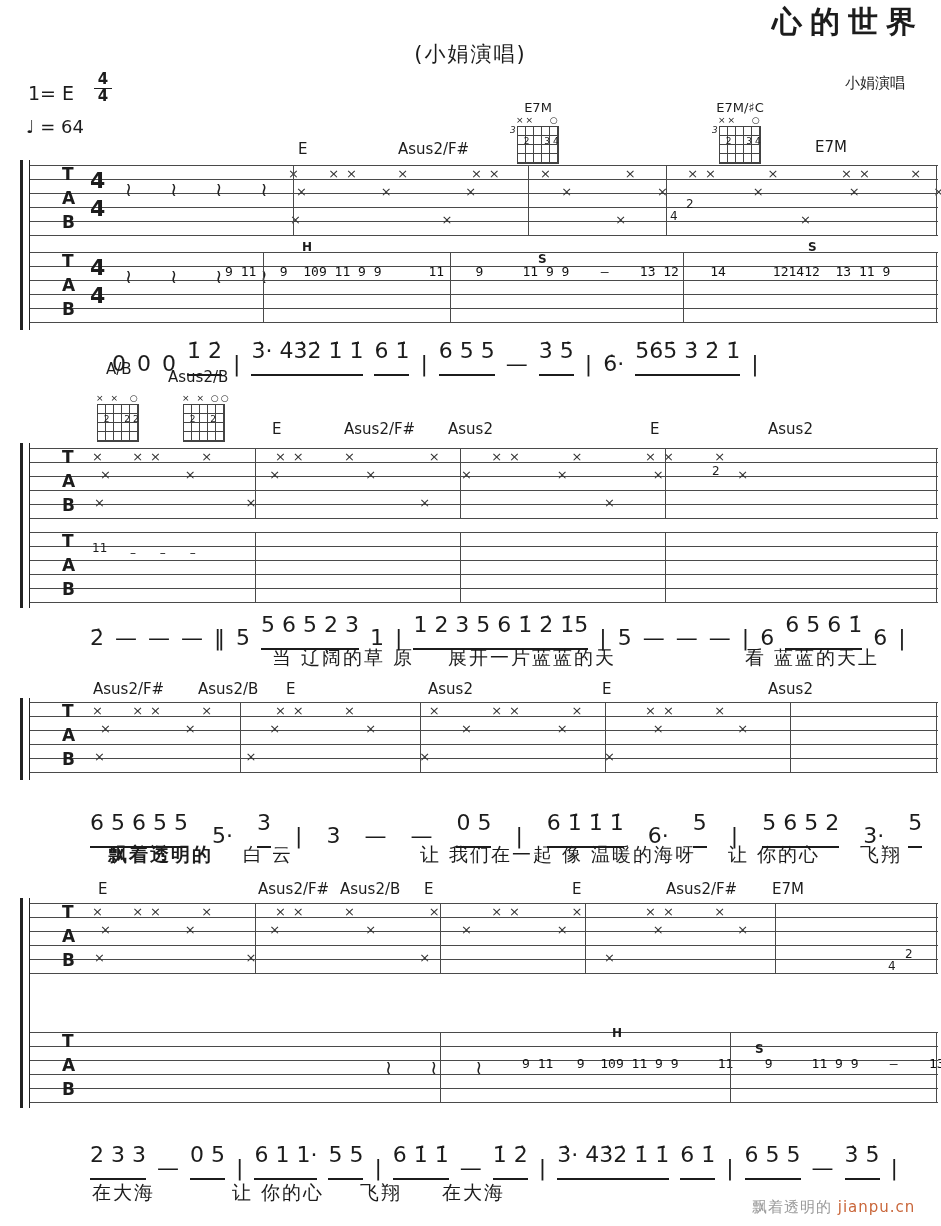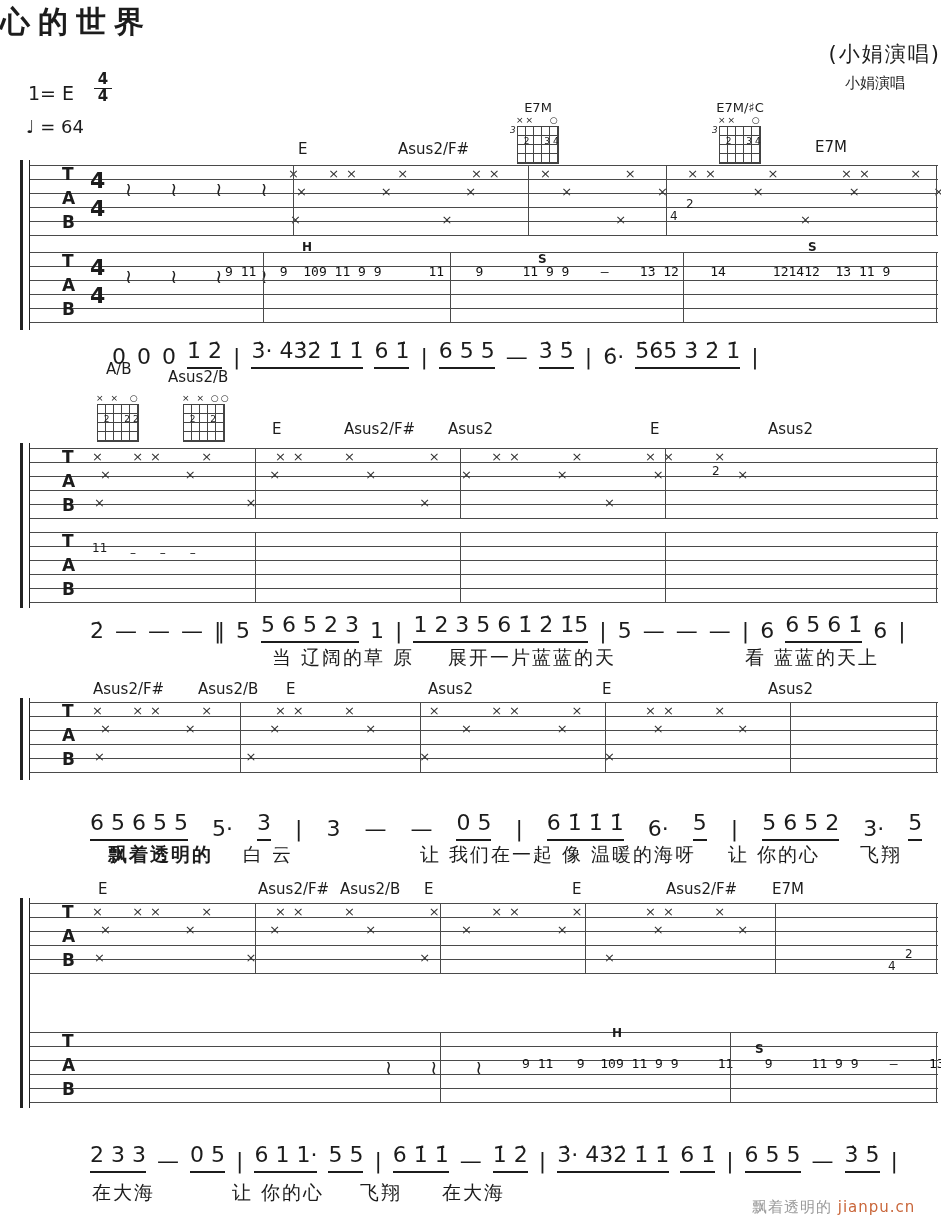--- a/index.html
+++ b/index.html
@@ -1,41 +1,41 @@
 <!DOCTYPE html>
 <html><head>
 <meta charset="utf-8">
 <style>
   html,body{margin:0;padding:0;background:#f6f6f4;}
   .page{position:relative;width:941px;height:1226px;background:#ffffff;overflow:hidden;
         font-family:"DejaVu Sans",sans-serif;color:#1c1c1c;}
   .abs{position:absolute;}
-  .title{left:0;right:17px;top:2px;text-align:left;font-size:30px;font-weight:bold;letter-spacing:8px;}
-  .subtitle{left:0;right:0;top:40px;text-align:right;font-size:21px;letter-spacing:2px;}
+  .title{left:0;right:17px;top:2px;text-align:right;font-size:30px;font-weight:bold;letter-spacing:8px;}
+  .subtitle{left:0;right:0;top:40px;text-align:center;font-size:21px;letter-spacing:2px;}
   .artist{top:74px;left:845px;font-size:15px;}
   .keylabel{top:82px;left:28px;font-size:19px;}
   .frac{top:72px;left:94px;width:18px;text-align:center;font-size:15px;font-weight:bold;line-height:1.05;}
   .frac .num{border-bottom:1.5px solid #1c1c1c;display:block;}
   .frac .den{display:block;}
   .tempo{top:116px;left:26px;font-size:18px;}
   .chord{font-size:15px;white-space:nowrap;}
   .staff{position:absolute;left:30px;width:908px;height:71px;
      background:repeating-linear-gradient(to bottom,#4a4a4a 0,#4a4a4a 1px,transparent 1px,transparent 14px);
      background-size:100% 71px;background-repeat:no-repeat;}
   .bar{position:absolute;top:0;height:71px;width:1px;background:#4a4a4a;}
   .sysbar{position:absolute;left:20px;width:6px;border-left:3px solid #222;border-right:1px solid #222;}
   .clef{position:absolute;left:32px;font-size:17px;line-height:1;font-weight:bold;}
   .t4{position:absolute;left:60px;font-size:22px;font-weight:bold;line-height:1;}
   .rests{position:absolute;white-space:pre;font-size:19px;letter-spacing:16px;color:#222;}
   .xrow{position:absolute;white-space:pre;font-size:13px;letter-spacing:7px;color:#333;}
   .tabrow{position:absolute;white-space:pre;font-family:"DejaVu Sans Mono",monospace;font-size:13px;color:#111;}
   .hs{position:absolute;font-size:12px;font-weight:bold;}
   .mini{position:absolute;font-size:12px;}
   .numline{position:absolute;display:flex;gap:11px;font-size:22px;align-items:flex-end;white-space:pre;}
-  .numline span[data-u="true"]{border-bottom:2px solid #1c1c1c;padding-bottom:4px;}
+  .numline span[data-u="true"]{border-bottom:2px solid #1c1c1c;padding-bottom:11px;}
   .lyric{position:absolute;font-size:19px;letter-spacing:2px;white-space:pre;}
   .diagram{position:absolute;width:52px;}
   .diagram .dname{font-size:13px;text-align:center;line-height:1.1;white-space:nowrap;}
   .diagram .marks{font-size:9px;line-height:1.2;white-space:pre;margin-left:4px;letter-spacing:2px;}
   .diagram .grid{position:relative;width:41px;height:37px;margin-left:5px;
      background:repeating-linear-gradient(to right,#444 0,#444 1px,transparent 1px,transparent 8px),
                 repeating-linear-gradient(to bottom,#444 0,#444 1px,transparent 1px,transparent 9px);
      border-right:1px solid #444;border-bottom:1px solid #444;}
   .diagram .fret{position:absolute;left:-7px;top:-1px;font-size:9px;font-style:italic;}
   .diagram .fingers{position:absolute;top:10px;left:1px;width:41px;font-size:9px;white-space:pre;letter-spacing:3px;}

